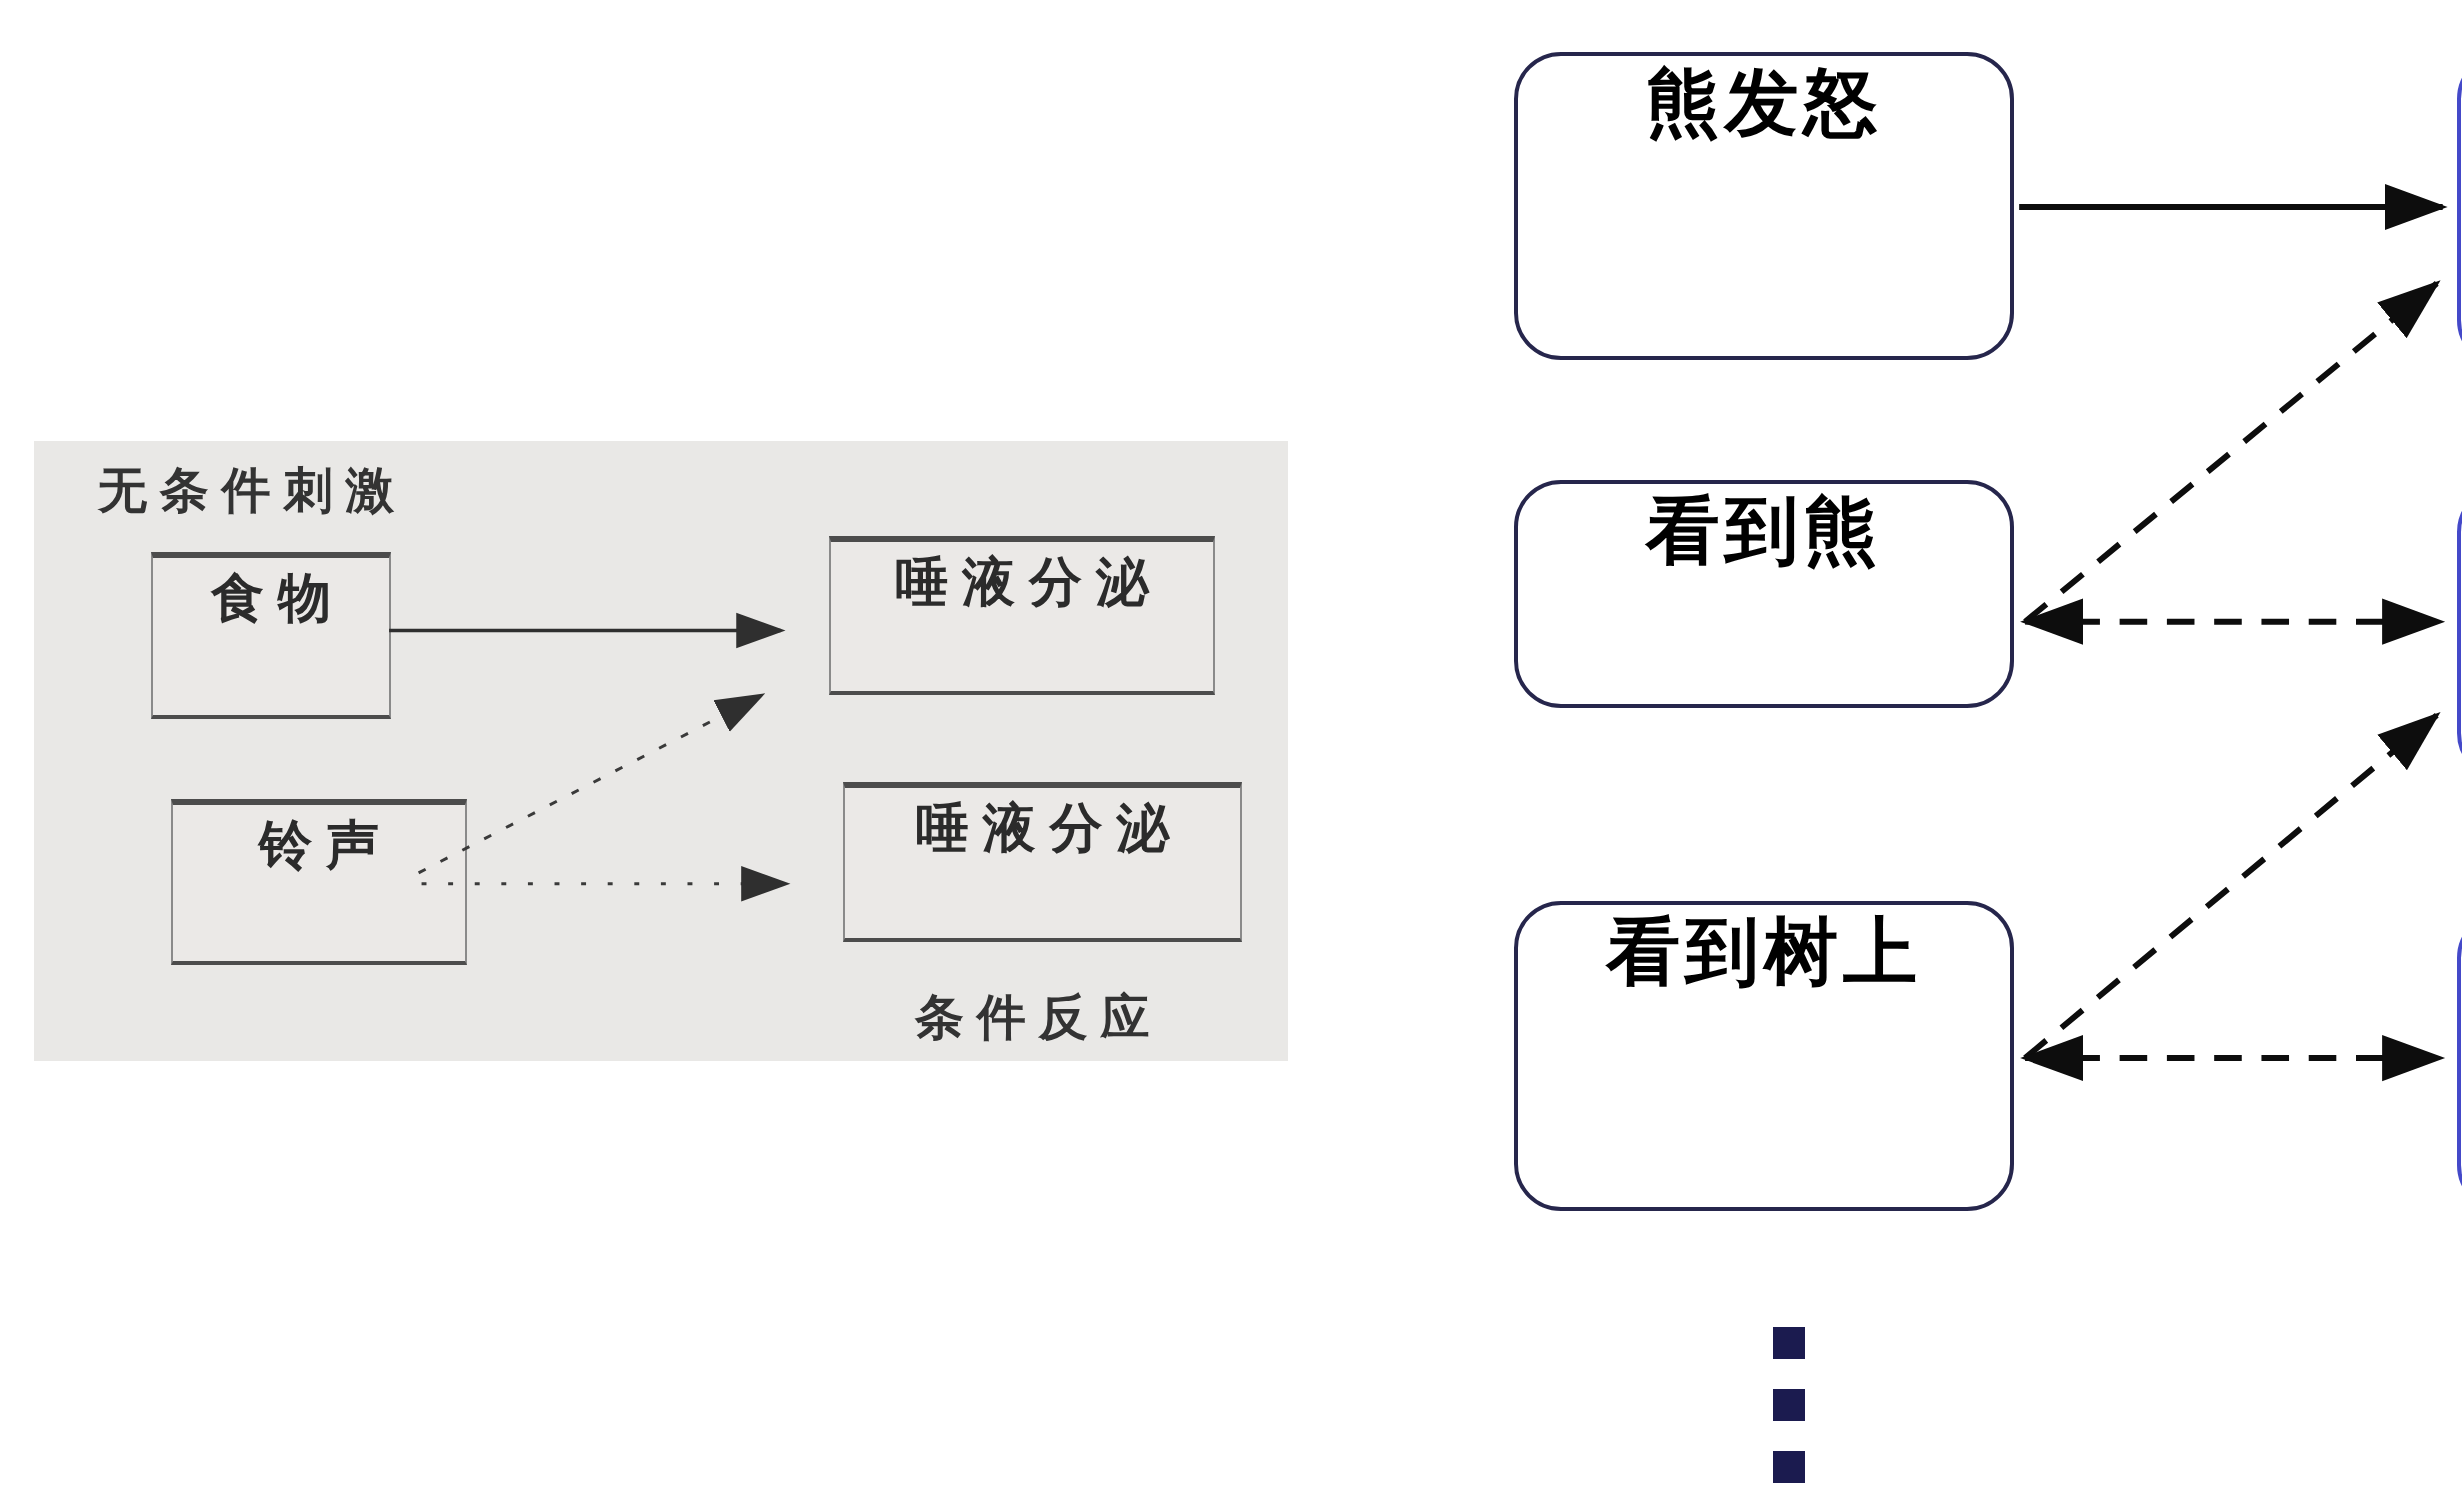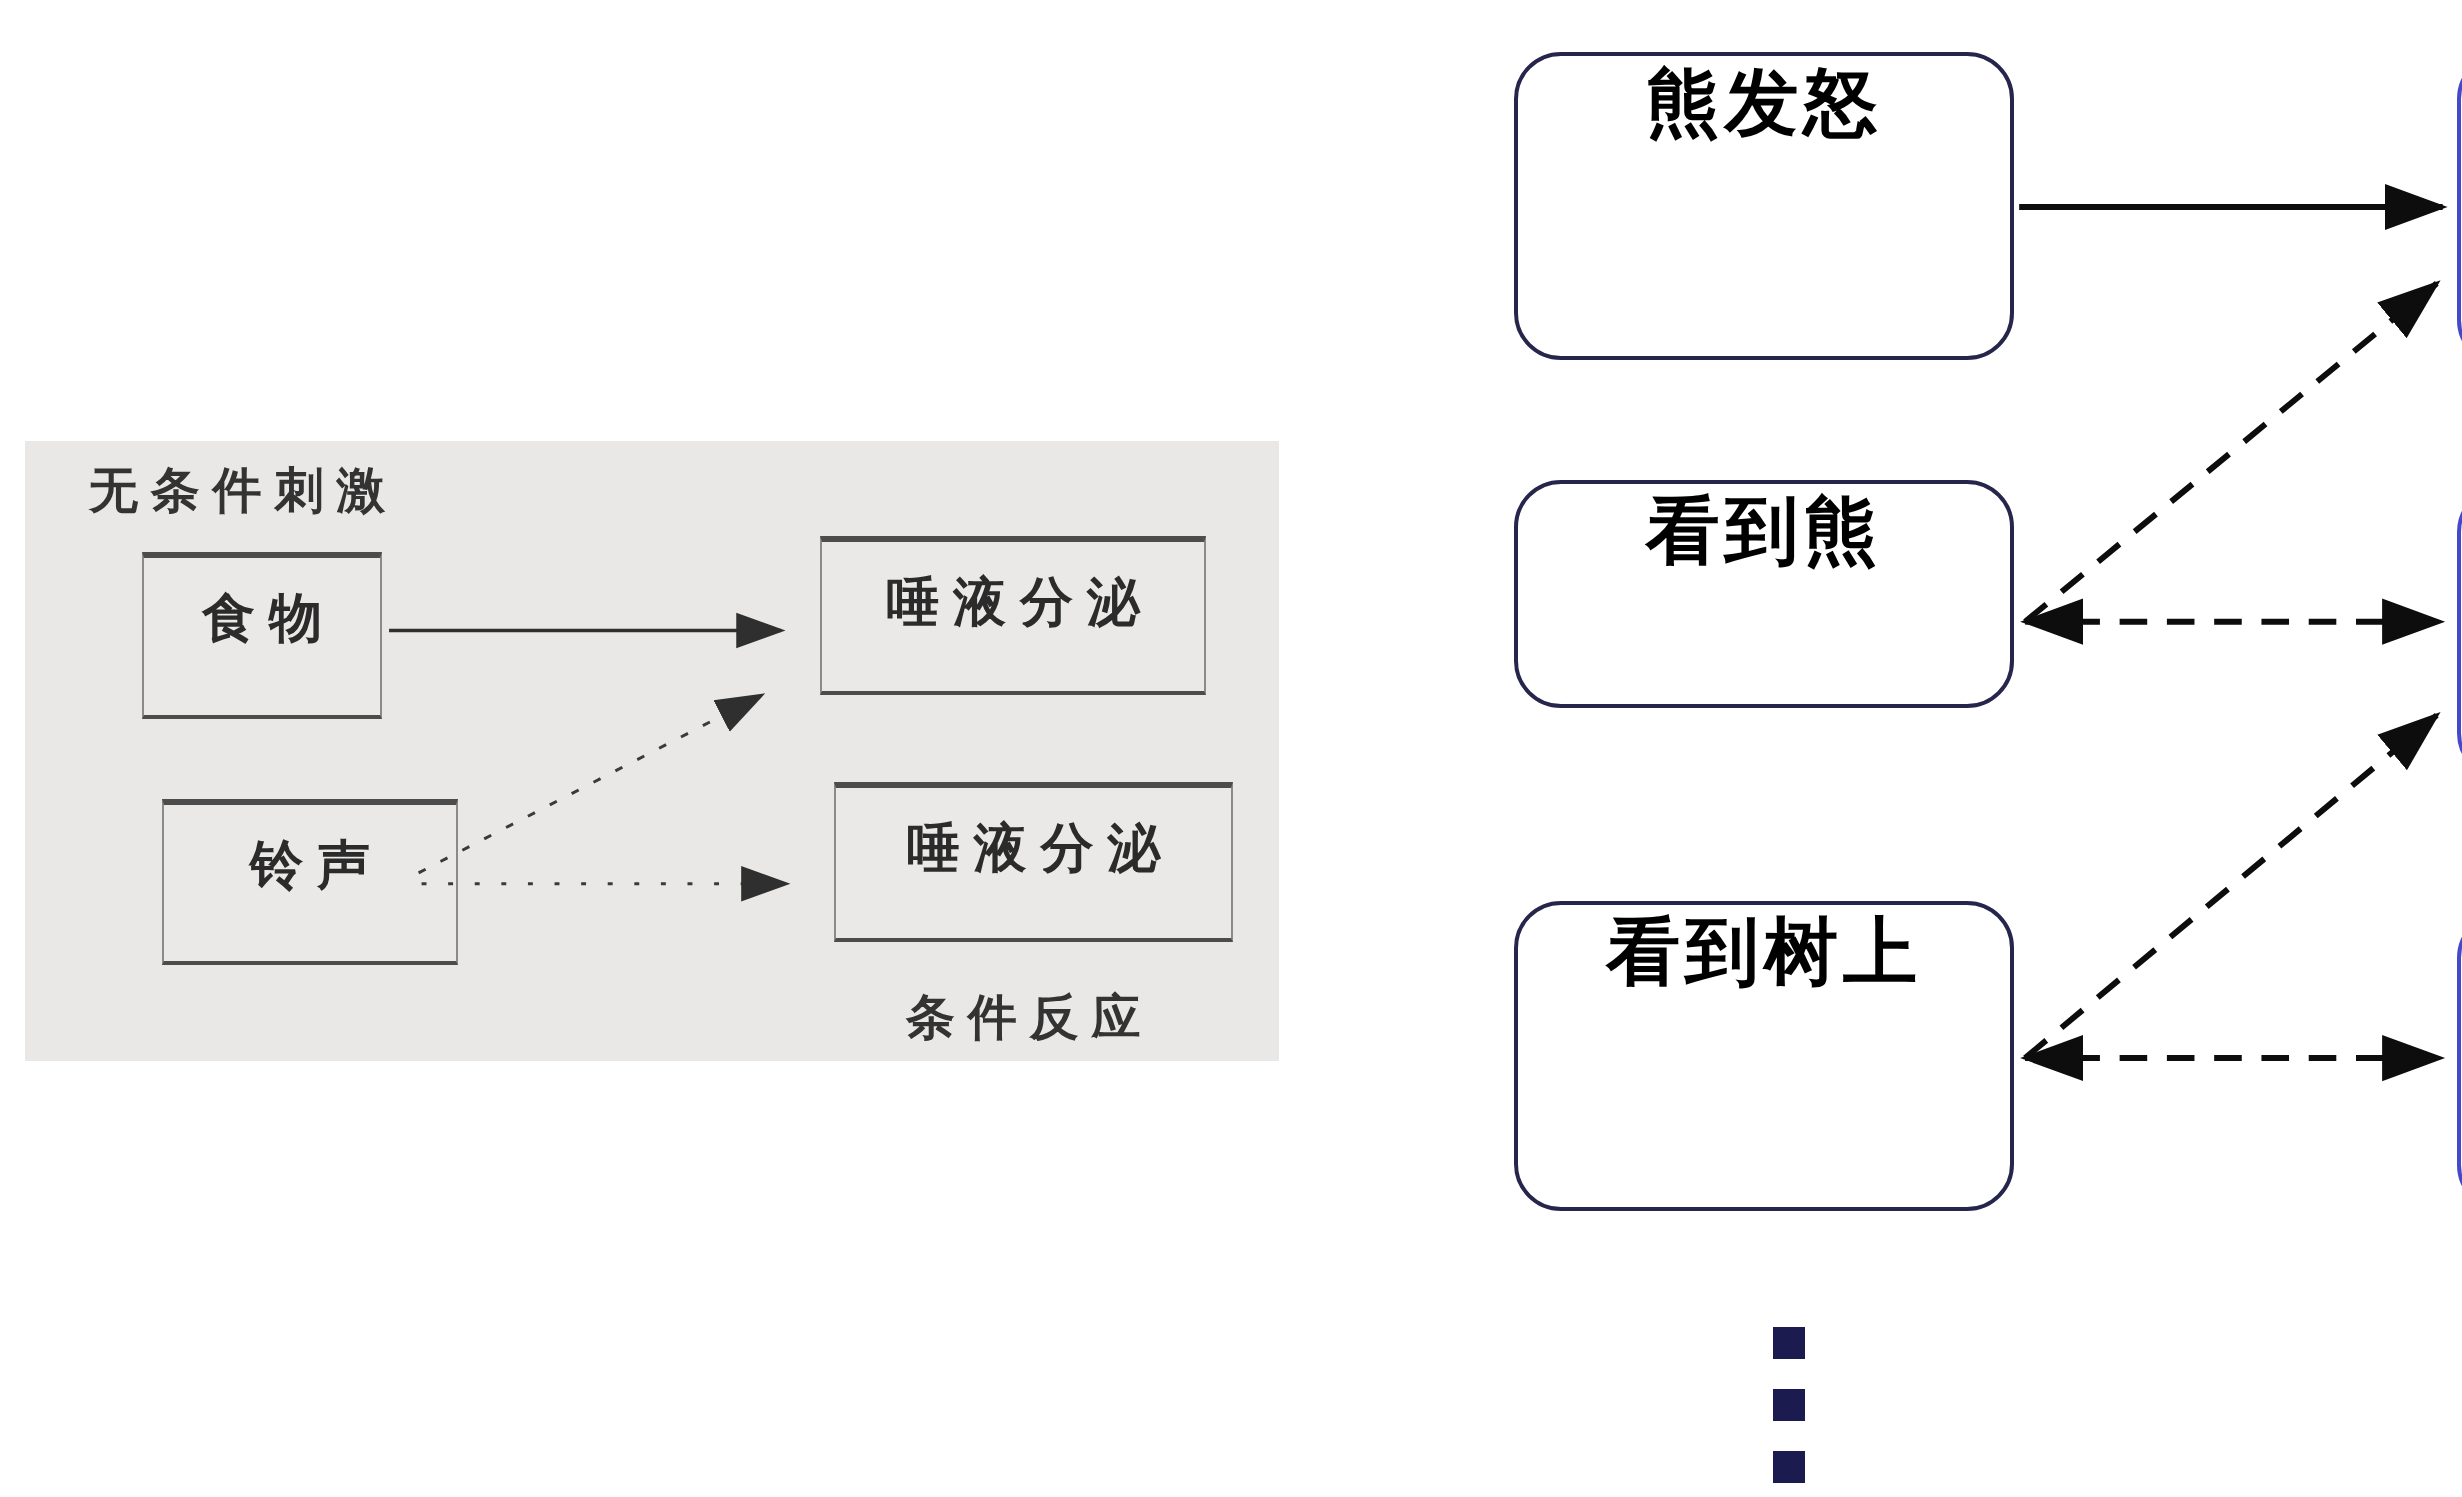--- a/index.html
+++ b/index.html
@@ -5,33 +5,33 @@
   html,body{margin:0;padding:0;}
   body{
     width:3306px;height:1498px;position:relative;overflow:hidden;
     background:#ffffff;
     font-family:"Liberation Sans", sans-serif;
   }
   .abs{position:absolute;}
 
   
   #pavlov-panel{
-    left:25px;top:441px;width:1254px;height:620px;
+    left:34px;top:441px;width:1254px;height:620px;
     background:#e9e8e6;
   }
   .plabel{
     position:absolute;font-size:49px;font-weight:bold;color:#333333;
     letter-spacing:12.8px;white-space:nowrap;
   }
   .pbox{
     position:absolute;box-sizing:border-box;background:#ebe9e7;
     border-left:2.5px solid #8a8a8a;border-right:2.5px solid #8a8a8a;
     border-top:6.4px solid #4c4c4c;border-bottom:4.4px solid #4c4c4c;
     display:flex;justify-content:center;align-items:flex-start;
-    padding-top:25px;
+    padding-top:5px;
     font-size:53px;font-weight:bold;color:#2b2b2b;letter-spacing:13.8px;
     text-indent:13.8px; 
     white-space:nowrap;
   }
 
   
   .rnode{
     position:absolute;box-sizing:border-box;background:#ffffff;
     border-radius:47px;
     display:flex;flex-direction:column;align-items:center;justify-content:flex-start;

